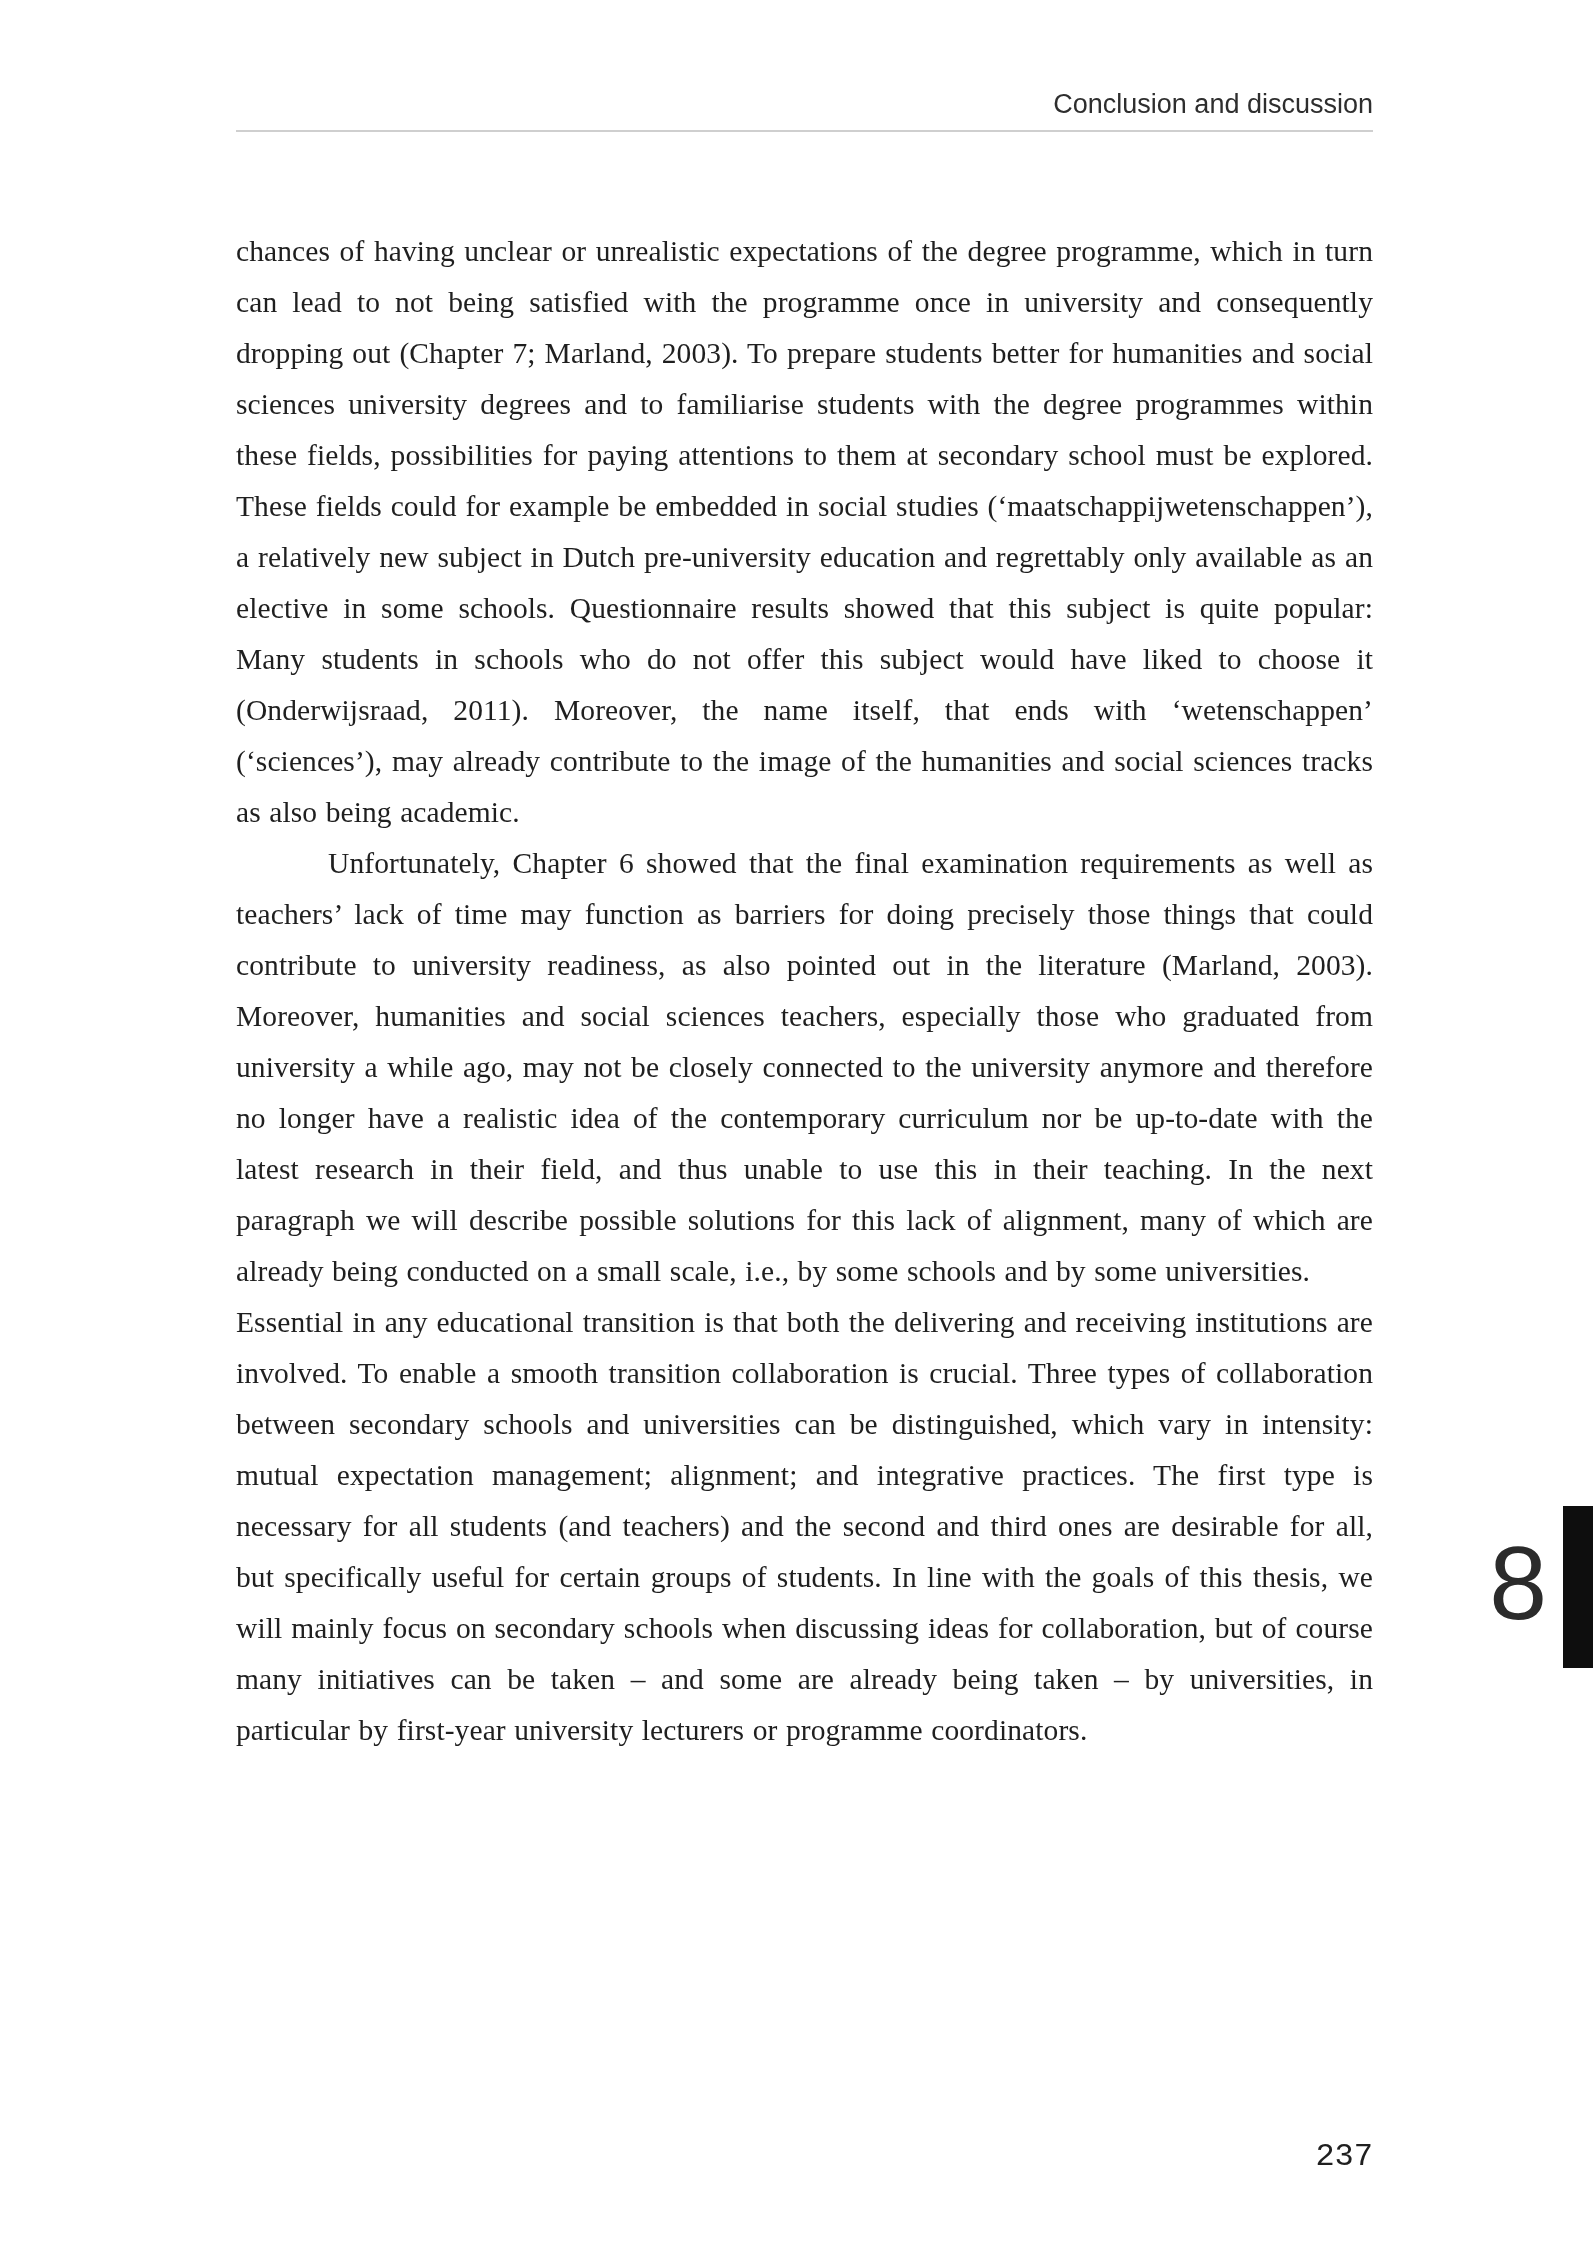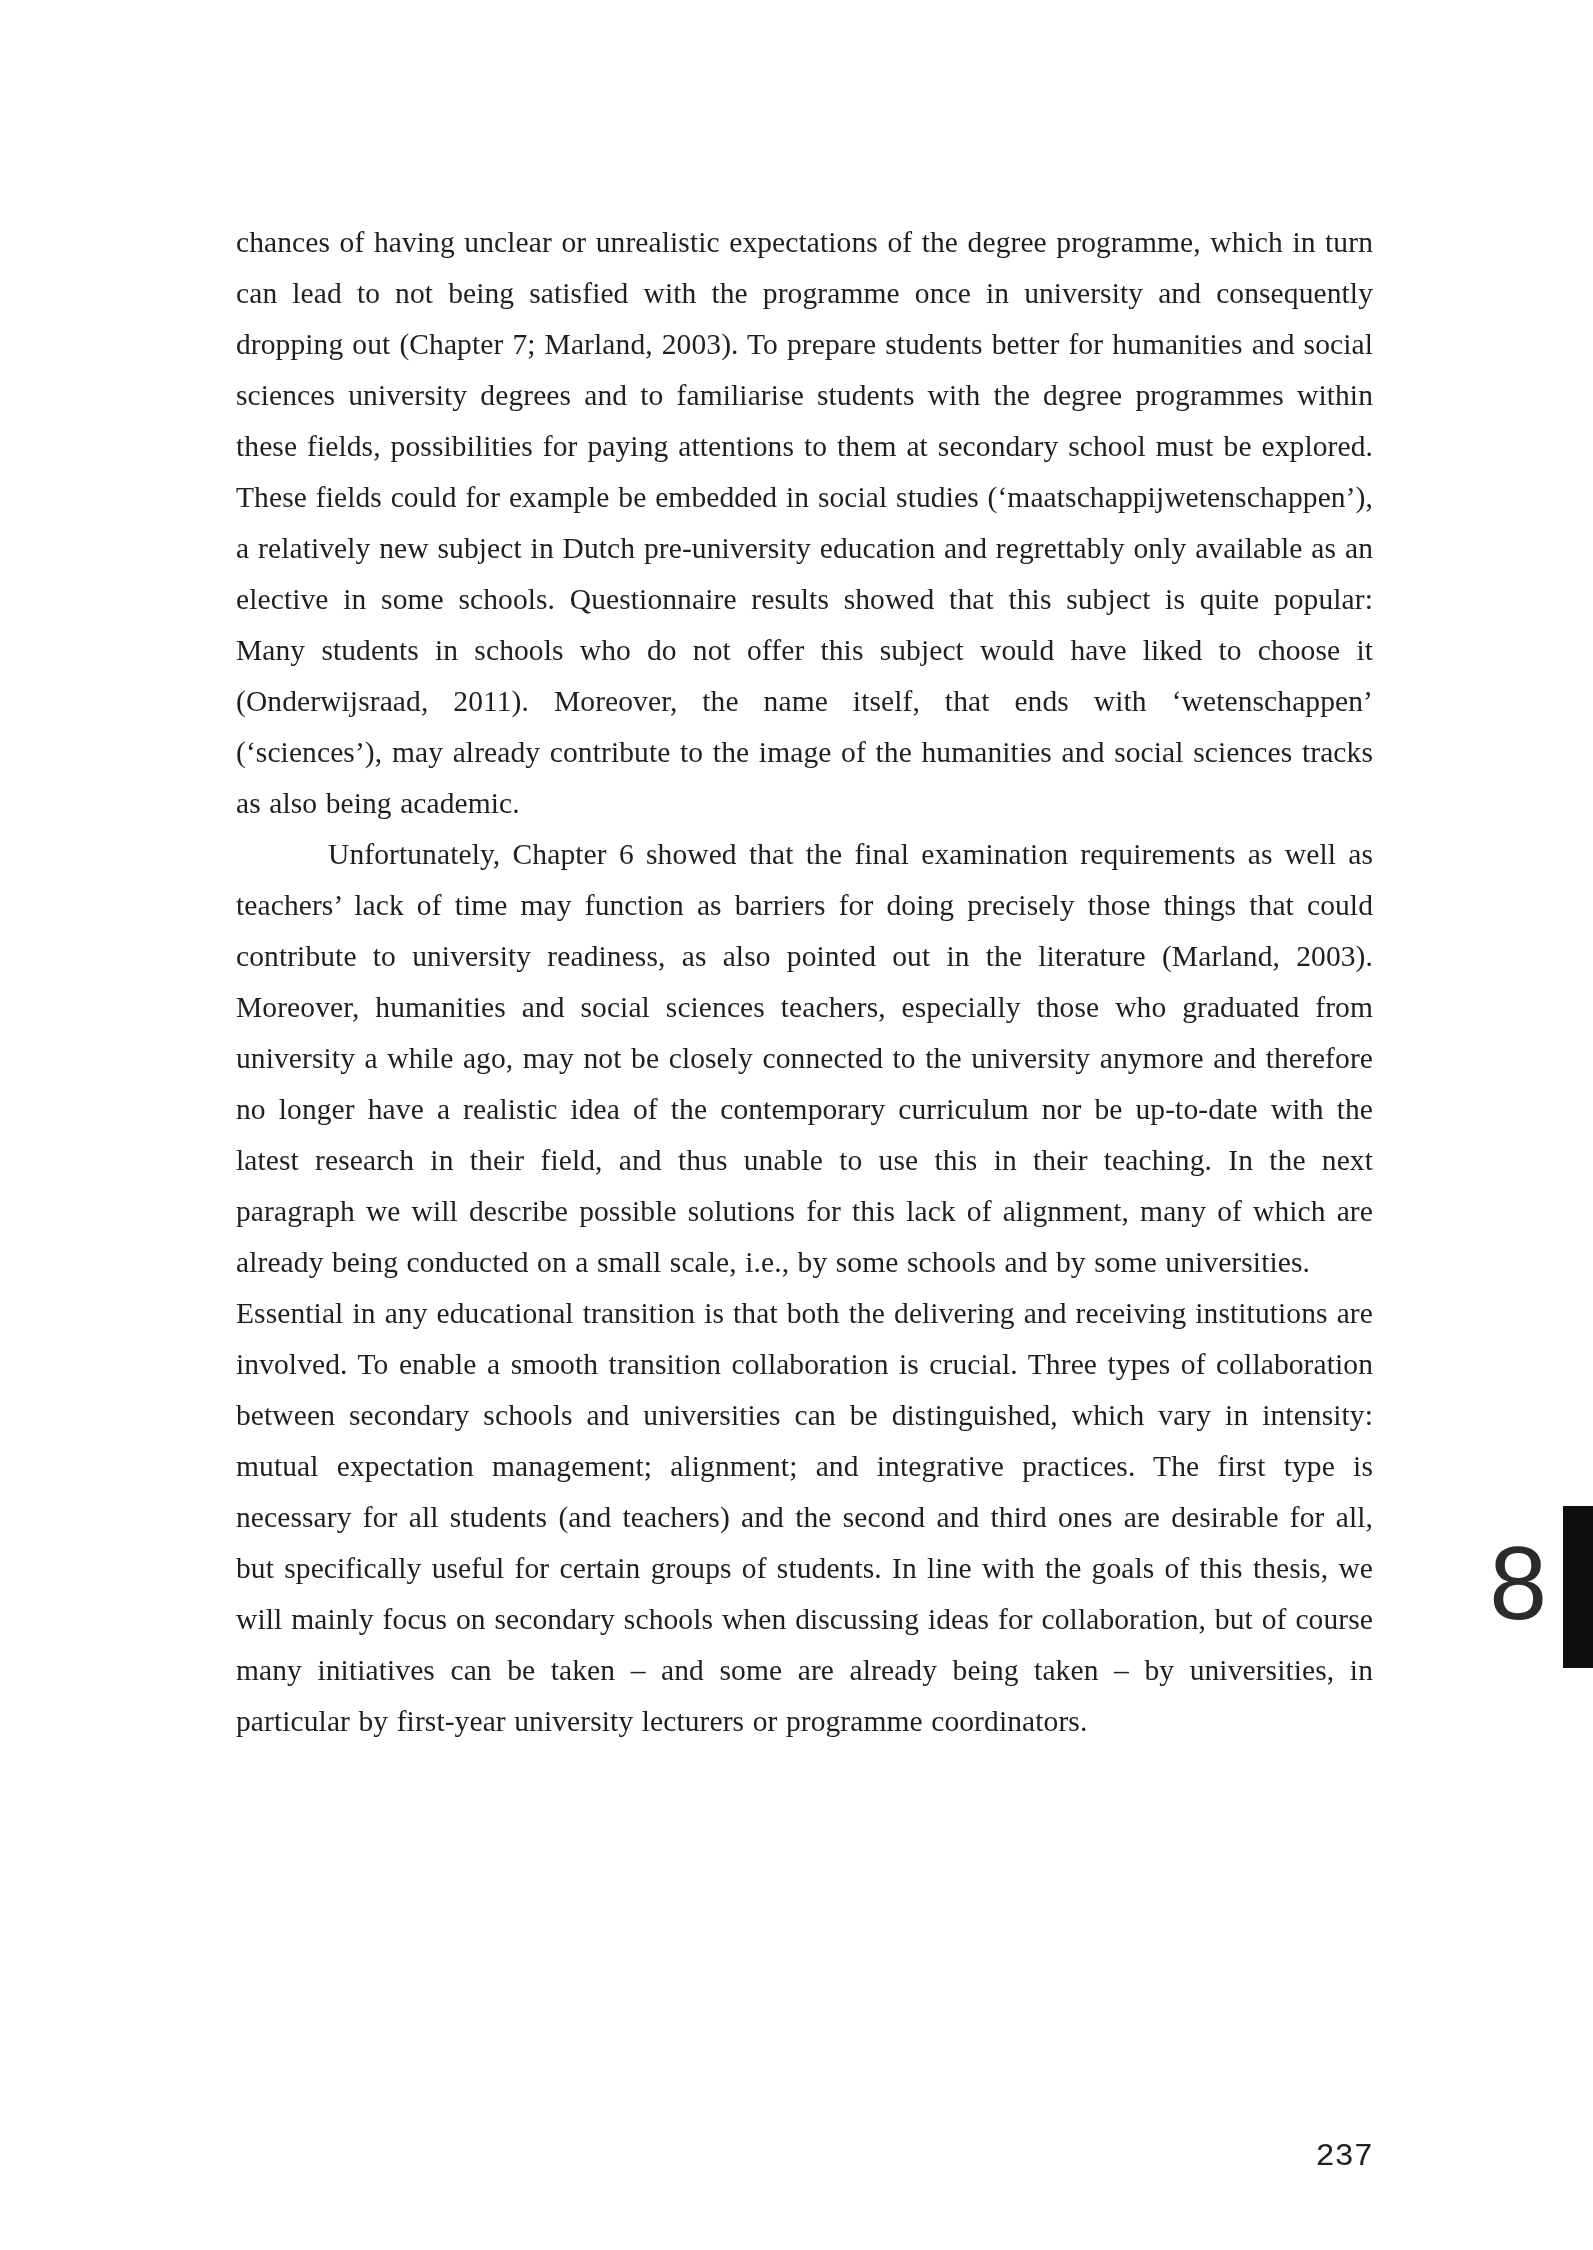--- a/index.html
+++ b/index.html
@@ -30,21 +30,21 @@
     text-align: right;
     line-height: 32px;
   }
   .header-rule {
     margin-top: 10px;
     height: 2px;
     background: #cfcfcf;
   }
   .body-text {
     position: absolute;
-    top: 217px;
+    top: 226px;
     left: 236px;
     width: 1137px;
   }
   .para {
     margin: 0;
     font-size: 29.5px;
     line-height: 51px;
     text-align: justify;
     letter-spacing: 0.1px;
     word-spacing: 1px;
@@ -88,20 +88,24 @@
     font-size: 32px;
     color: #1f1f1f;
     text-align: right;
   }
 </style>
 </head>
 <body>
 
 <div class="page">
 
+  <div class="running-header">
+    <div class="running-header-title">Conclusion and discussion</div>
+    <div class="header-rule"></div>
+  </div>
 
   <div class="body-text">
     <p class="para">chances of having unclear or unrealistic expectations of the degree programme, which in turn can lead to not being satisfied with the programme once in university and consequently dropping out (Chapter 7; Marland, 2003). To prepare students better for humanities and social sciences university degrees and to familiarise students with the degree programmes within these fields, possibilities for paying attentions to them at secondary school must be explored. These fields could for example be embedded in social studies (‘maatschappijwetenschappen’), a relatively new subject in Dutch pre-university education and regrettably only available as an elective in some schools. Questionnaire results showed that this subject is quite popular: Many students in schools who do not offer this subject would have liked to choose it (Onderwijsraad, 2011). Moreover, the name itself, that ends with ‘wetenschappen’ (‘sciences’), may already contribute to the image of the humanities and social sciences tracks as also being academic.</p>
     <p class="para indent">Unfortunately, Chapter 6 showed that the final examination requirements as well as teachers’ lack of time may function as barriers for doing precisely those things that could contribute to university readiness, as also pointed out in the literature (Marland, 2003). Moreover, humanities and social sciences teachers, especially those who graduated from university a while ago, may not be closely connected to the university anymore and therefore no longer have a realistic idea of the contemporary curriculum nor be up-to-date with the latest research in their field, and thus unable to use this in their teaching. In the next paragraph we will describe possible solutions for this lack of alignment, many of which are already being conducted on a small scale, i.e., by some schools and by some universities.</p>
     <p class="para">Essential in any educational transition is that both the delivering and receiving institutions are involved. To enable a smooth transition collaboration is crucial. Three types of collaboration between secondary schools and universities can be distinguished, which vary in intensity: mutual expectation management; alignment; and integrative practices. The first type is necessary for all students (and teachers) and the second and third ones are desirable for all, but specifically useful for certain groups of students. In line with the goals of this thesis, we will mainly focus on secondary schools when discussing ideas for collaboration, but of course many initiatives can be taken – and some are already being taken – by universities, in particular by first-year university lecturers or programme coordinators.</p>
   </div>
 
   <div class="chapter-number">8</div>
   <div class="chapter-tab-bar"></div>
 

